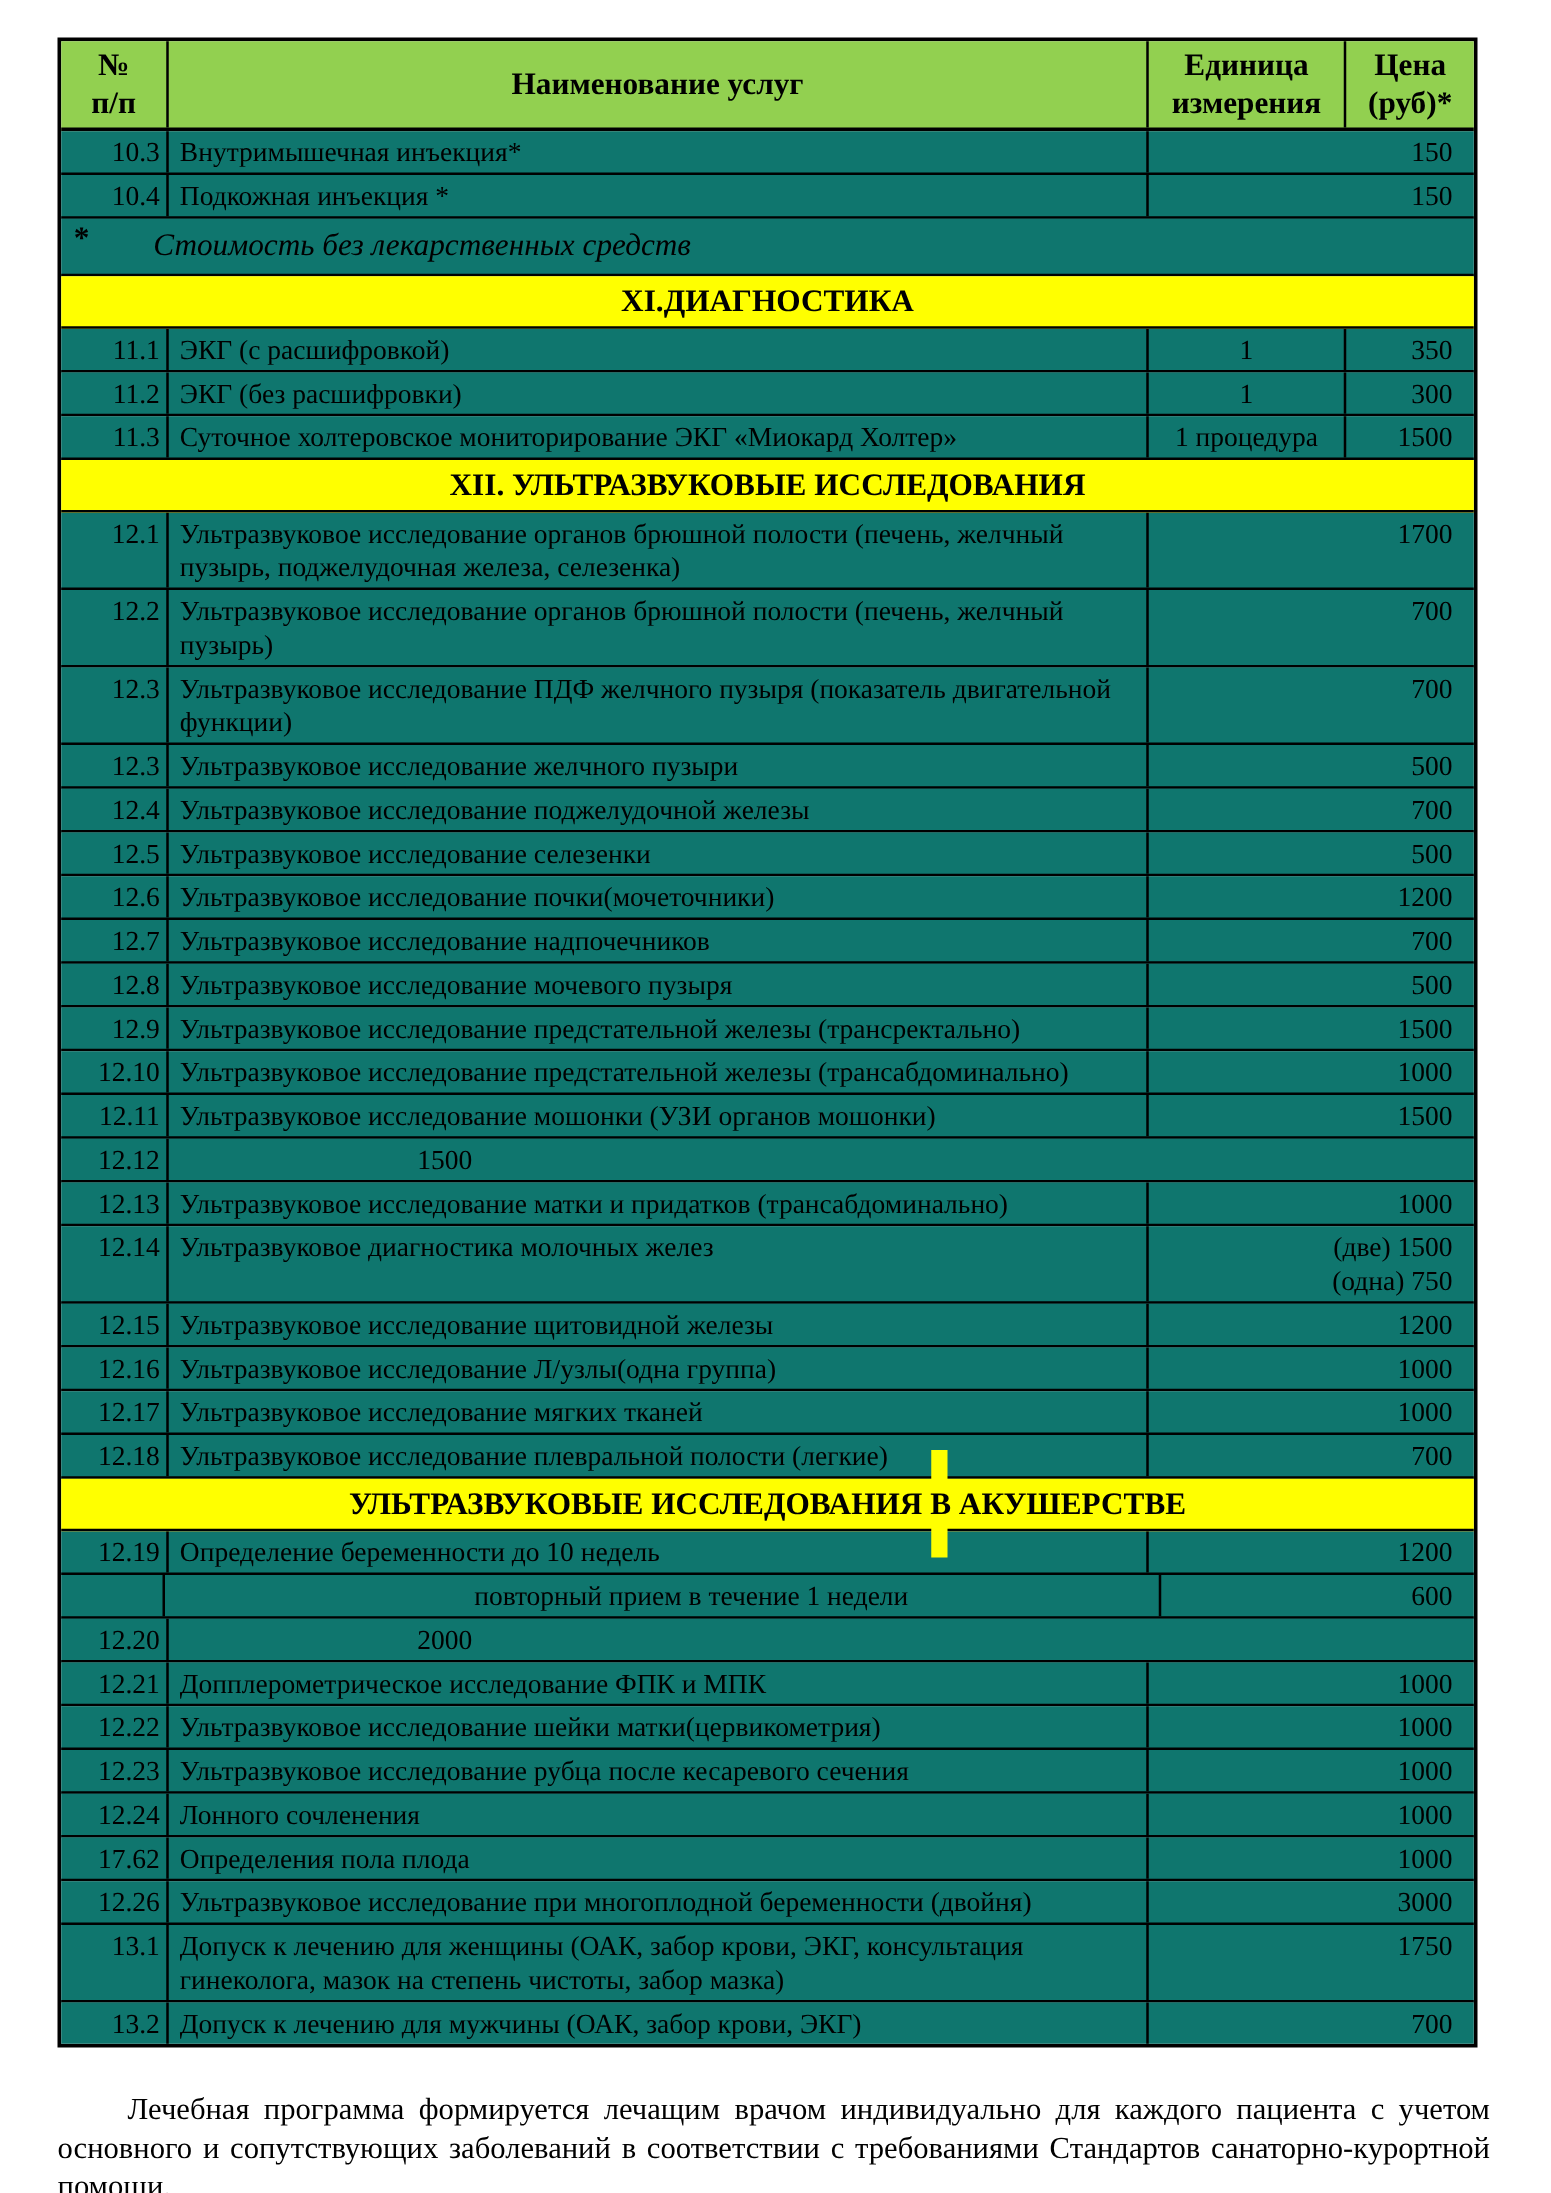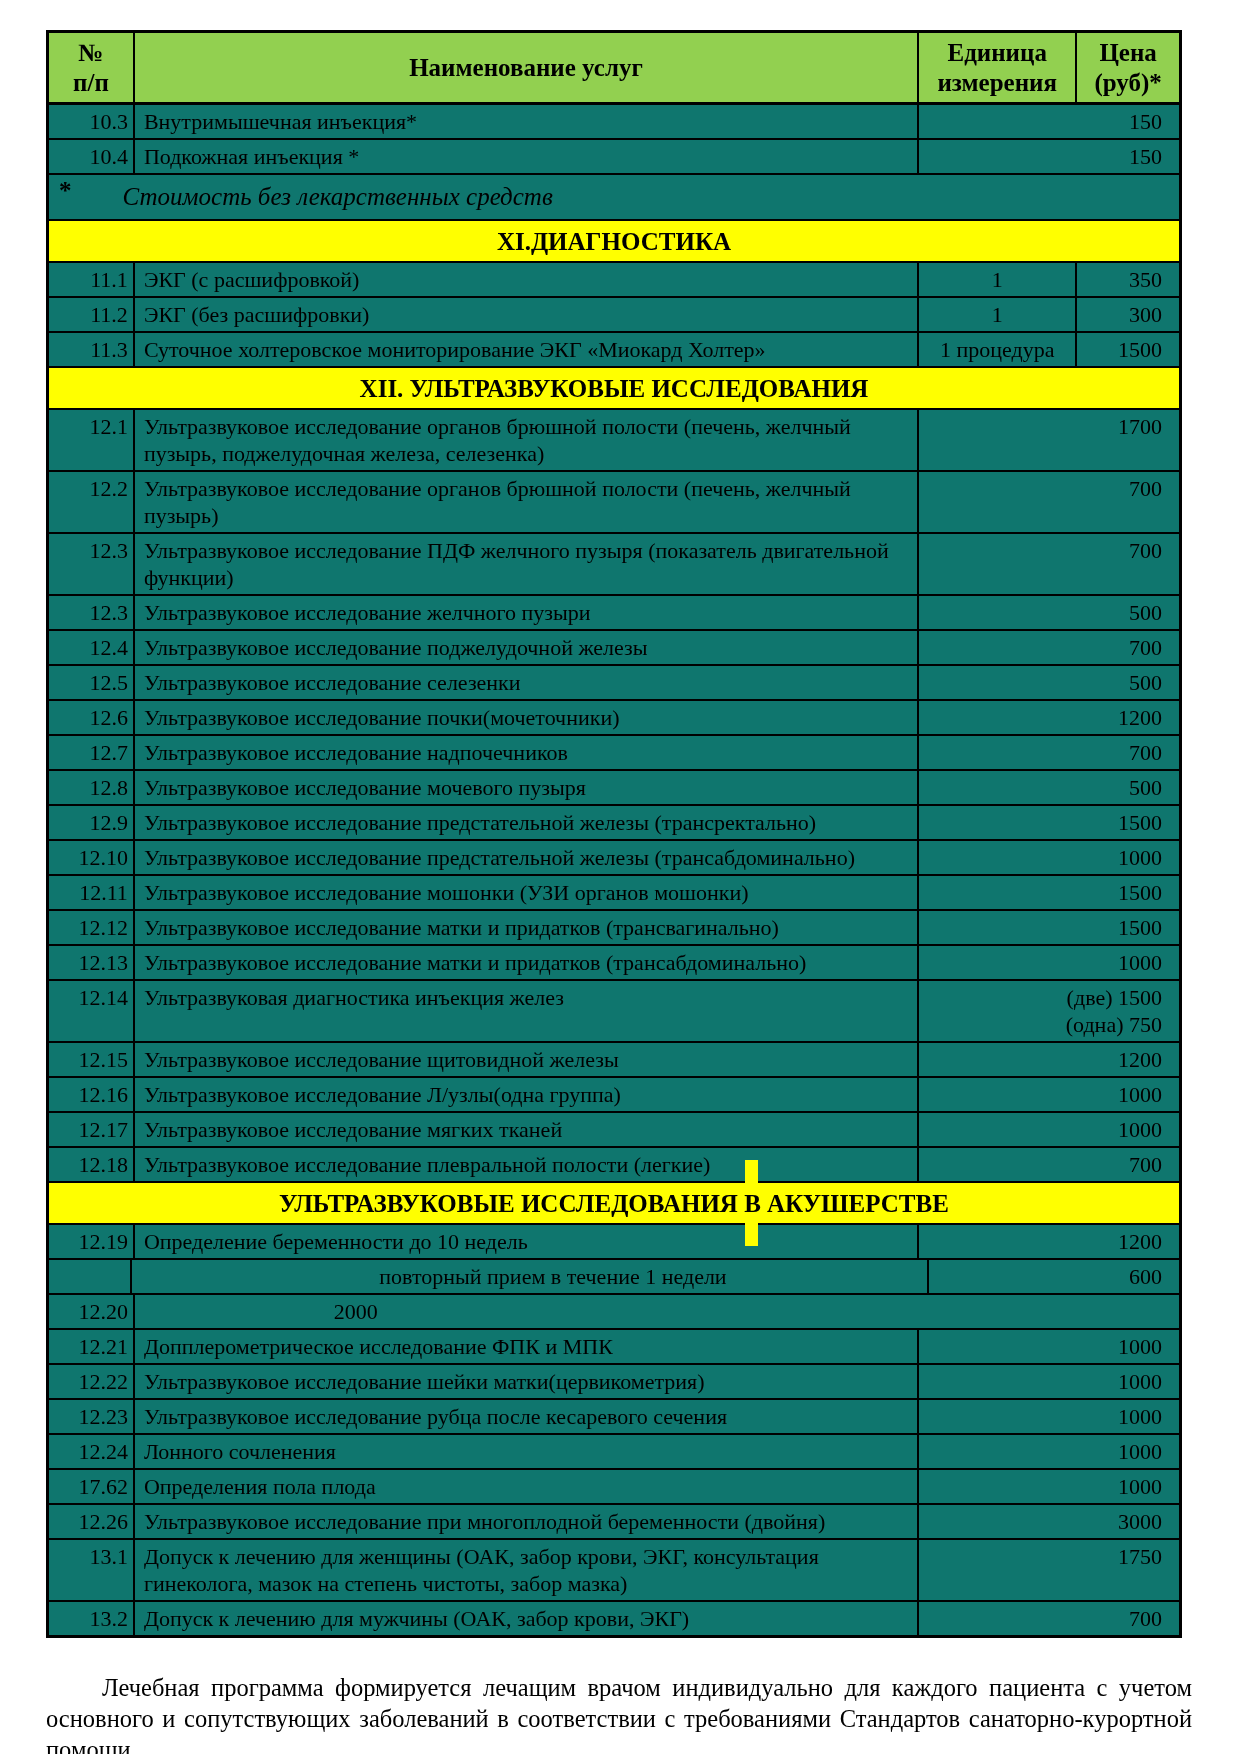--- a/index.html
+++ b/index.html
@@ -223,31 +223,30 @@
           <div class="cell c-name">Ультразвуковое исследование предстательной железы (трансабдоминально)</div>
           <div class="cell c-price-merged">1000</div>
         </div>
         <div class="row item-row">
           <div class="cell c-num">12.11</div>
           <div class="cell c-name">Ультразвуковое  исследование   мошонки (УЗИ органов мошонки)</div>
           <div class="cell c-price-merged">1500</div>
         </div>
         <div class="row item-row">
           <div class="cell c-num">12.12</div>
-          <div class="cell c-name">Ультразвуковое исследование матки и придатков (трансвагинально)</div>
           <div class="cell c-price-merged">1500</div>
         </div>
         <div class="row item-row">
           <div class="cell c-num">12.13</div>
           <div class="cell c-name">Ультразвуковое исследование матки и придатков (трансабдоминально)</div>
           <div class="cell c-price-merged">1000</div>
         </div>
         <div class="row item-row">
           <div class="cell c-num">12.14</div>
-          <div class="cell c-name">Ультразвуковая  диагностика инъекция желез</div>
+          <div class="cell c-name">Ультразвуковое  диагностика молочных желез</div>
           <div class="cell c-price-merged">(две) 1500
 (одна)  750</div>
         </div>
         <div class="row item-row">
           <div class="cell c-num">12.15</div>
           <div class="cell c-name">Ультразвуковое исследование щитовидной железы</div>
           <div class="cell c-price-merged">1200</div>
         </div>
         <div class="row item-row">
           <div class="cell c-num">12.16</div>

